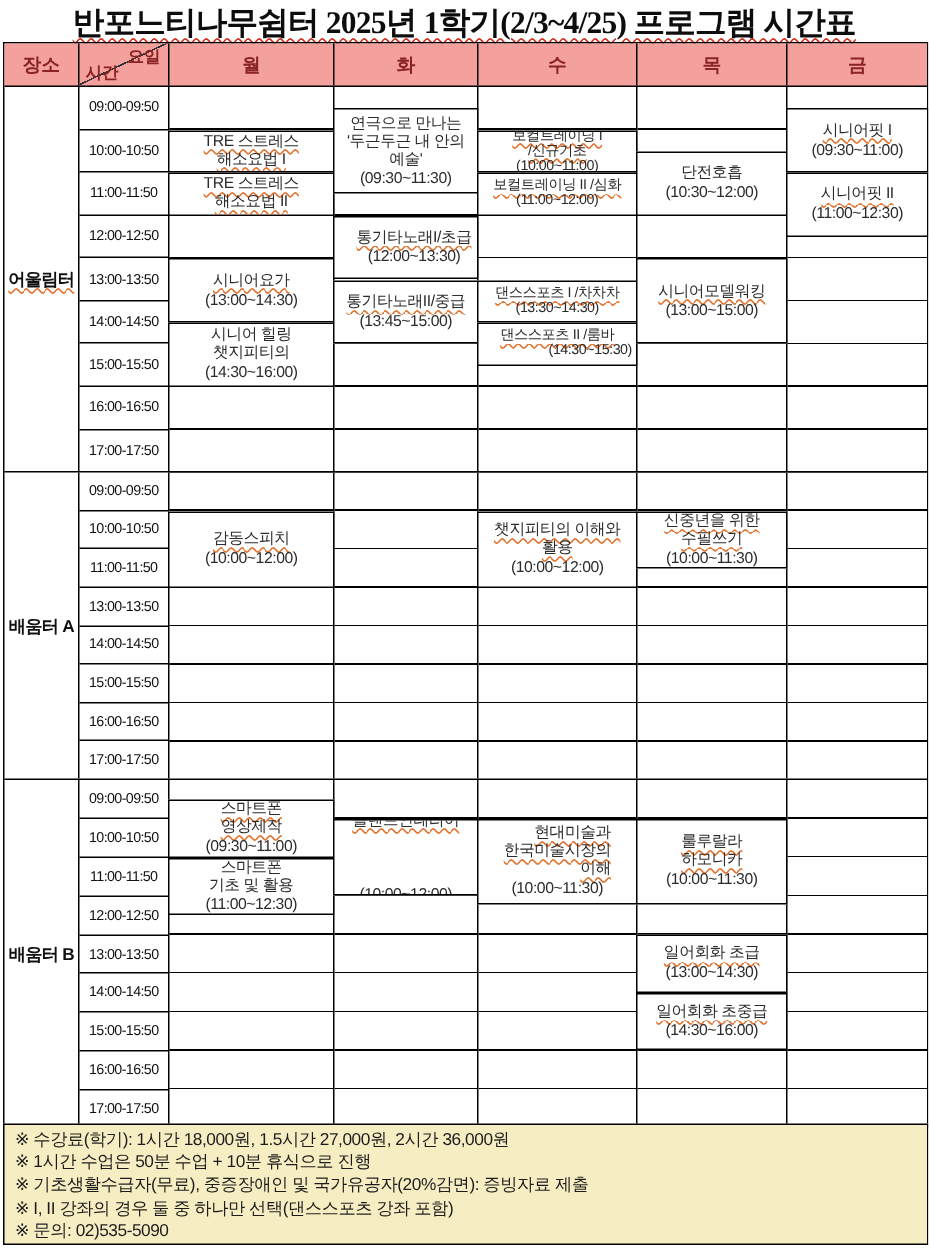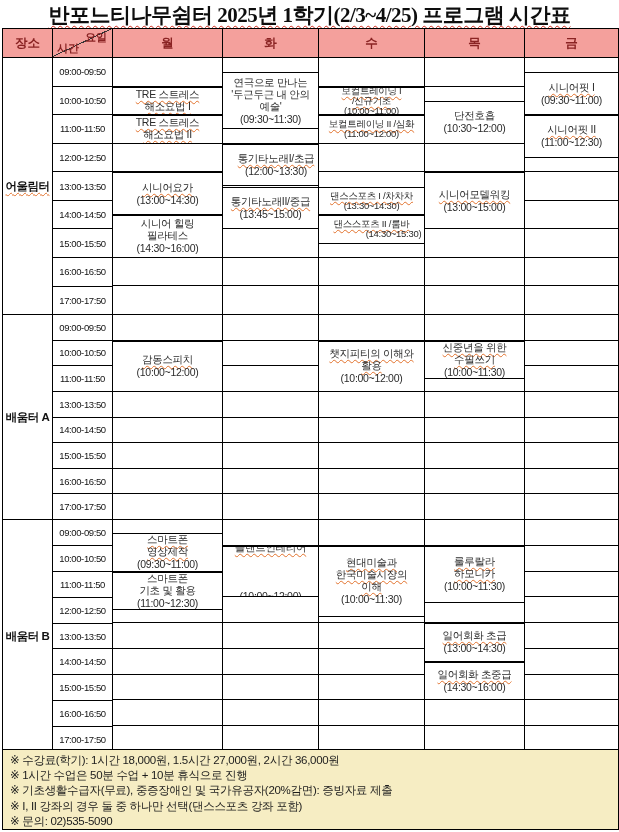--- a/index.html
+++ b/index.html
@@ -108,21 +108,21 @@
           <span class="pname wv">TRE 스트레스
 해소요법 II</span>
           <span class="ptime"></span>
         </div>
         <div class="prog" style="top:114.2px;height:42.8px;">
           <span class="pname wv">시니어요가</span>
           <span class="ptime">(13:00~14:30)</span>
         </div>
         <div class="prog" style="top:157px;height:42.9px;">
           <span class="pname">시니어 힐링
-필라테스</span>
+챗지피티의</span>
           <span class="ptime">(14:30~16:00)</span>
         </div>
       </div>
       <div class="daycol w-tue">
         <div class="prog" style="top:14.3px;height:57.1px;">
           <span class="pname">연극으로 만나는
 '두근두근 내 안의
 예술'</span>
           <span class="ptime">(09:30~11:30)</span>
         </div>
@@ -237,21 +237,21 @@
           <span class="ptime">(11:00~12:30)</span>
         </div>
       </div>
       <div class="daycol w-tue">
         <div class="prog" style="top:25.8px;height:51.6px;gap:36px;">
           <span class="pname wv">플랜트인테리어</span>
           <span class="ptime">(10:00~12:00)</span>
         </div>
       </div>
       <div class="daycol w-wed">
-        <div class="prog" style="top:25.8px;height:71px;">
+        <div class="prog" style="top:25.8px;height:57px;text-align:right;">
           <span class="pname wv">현대미술과
 한국미술시장의
 이해</span>
           <span class="ptime">(10:00~11:30)</span>
         </div>
       </div>
       <div class="daycol w-thu">
         <div class="prog" style="top:25.8px;height:57px;">
           <span class="pname wv">룰루랄라
 하모니카</span>

